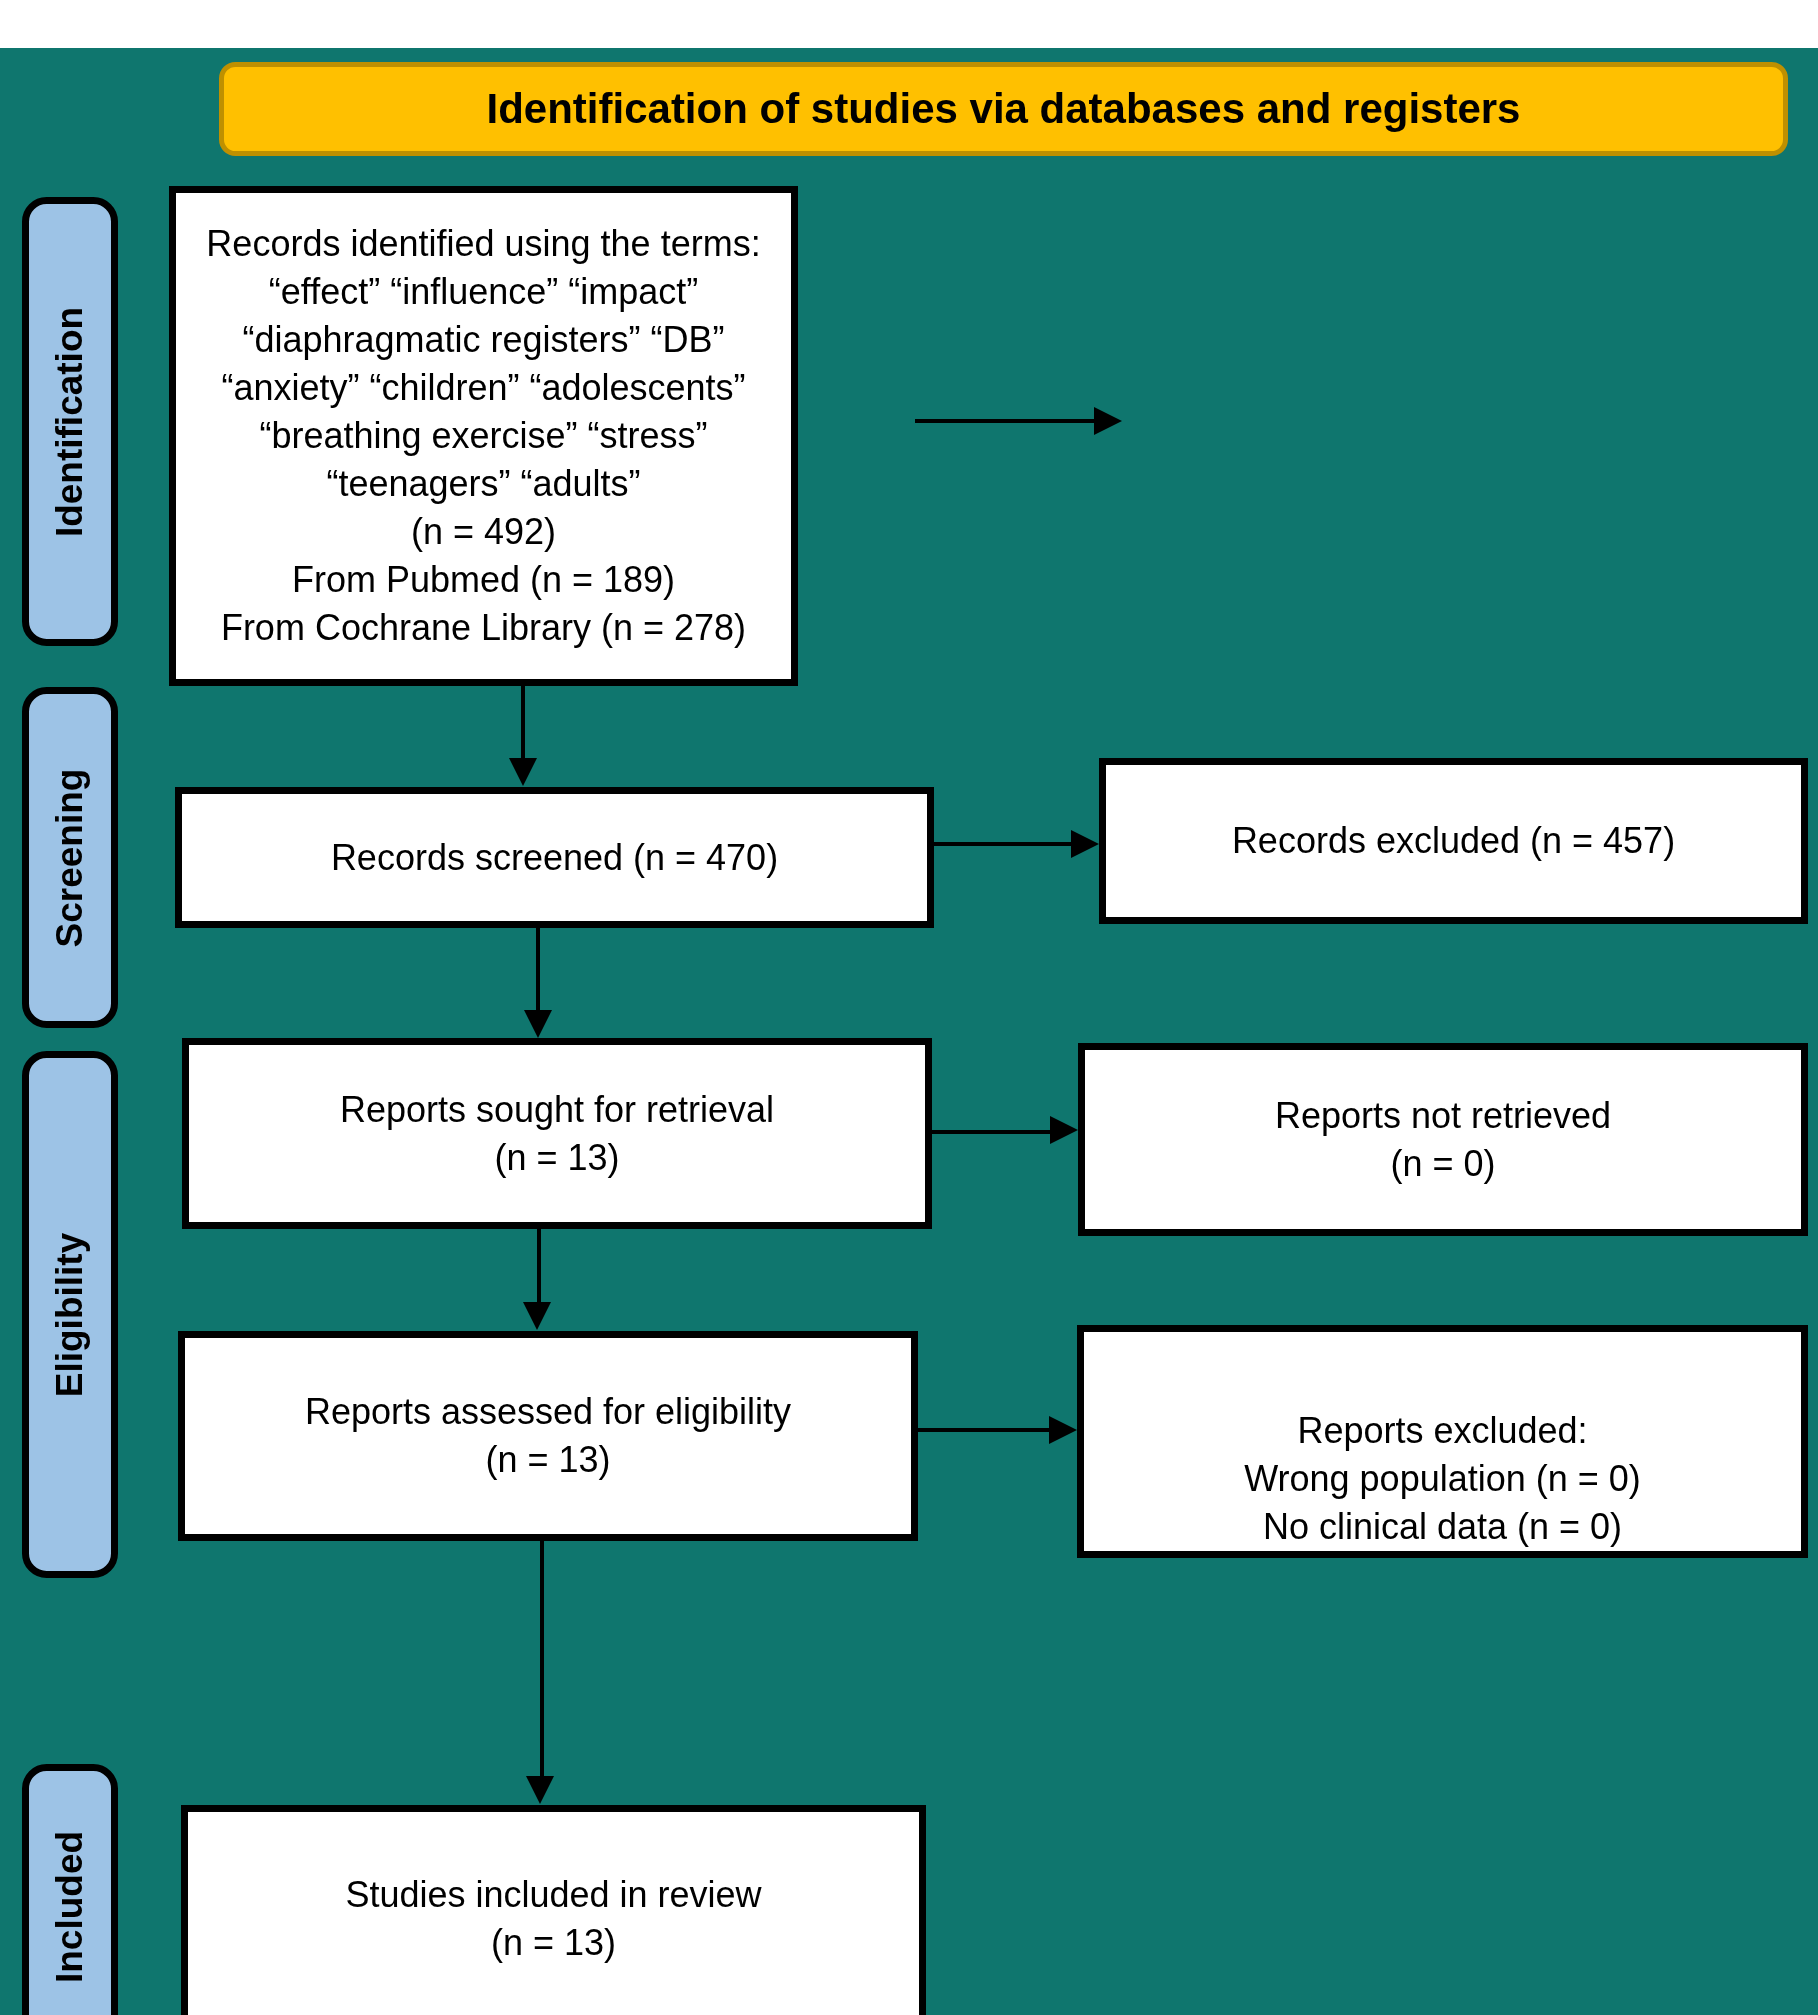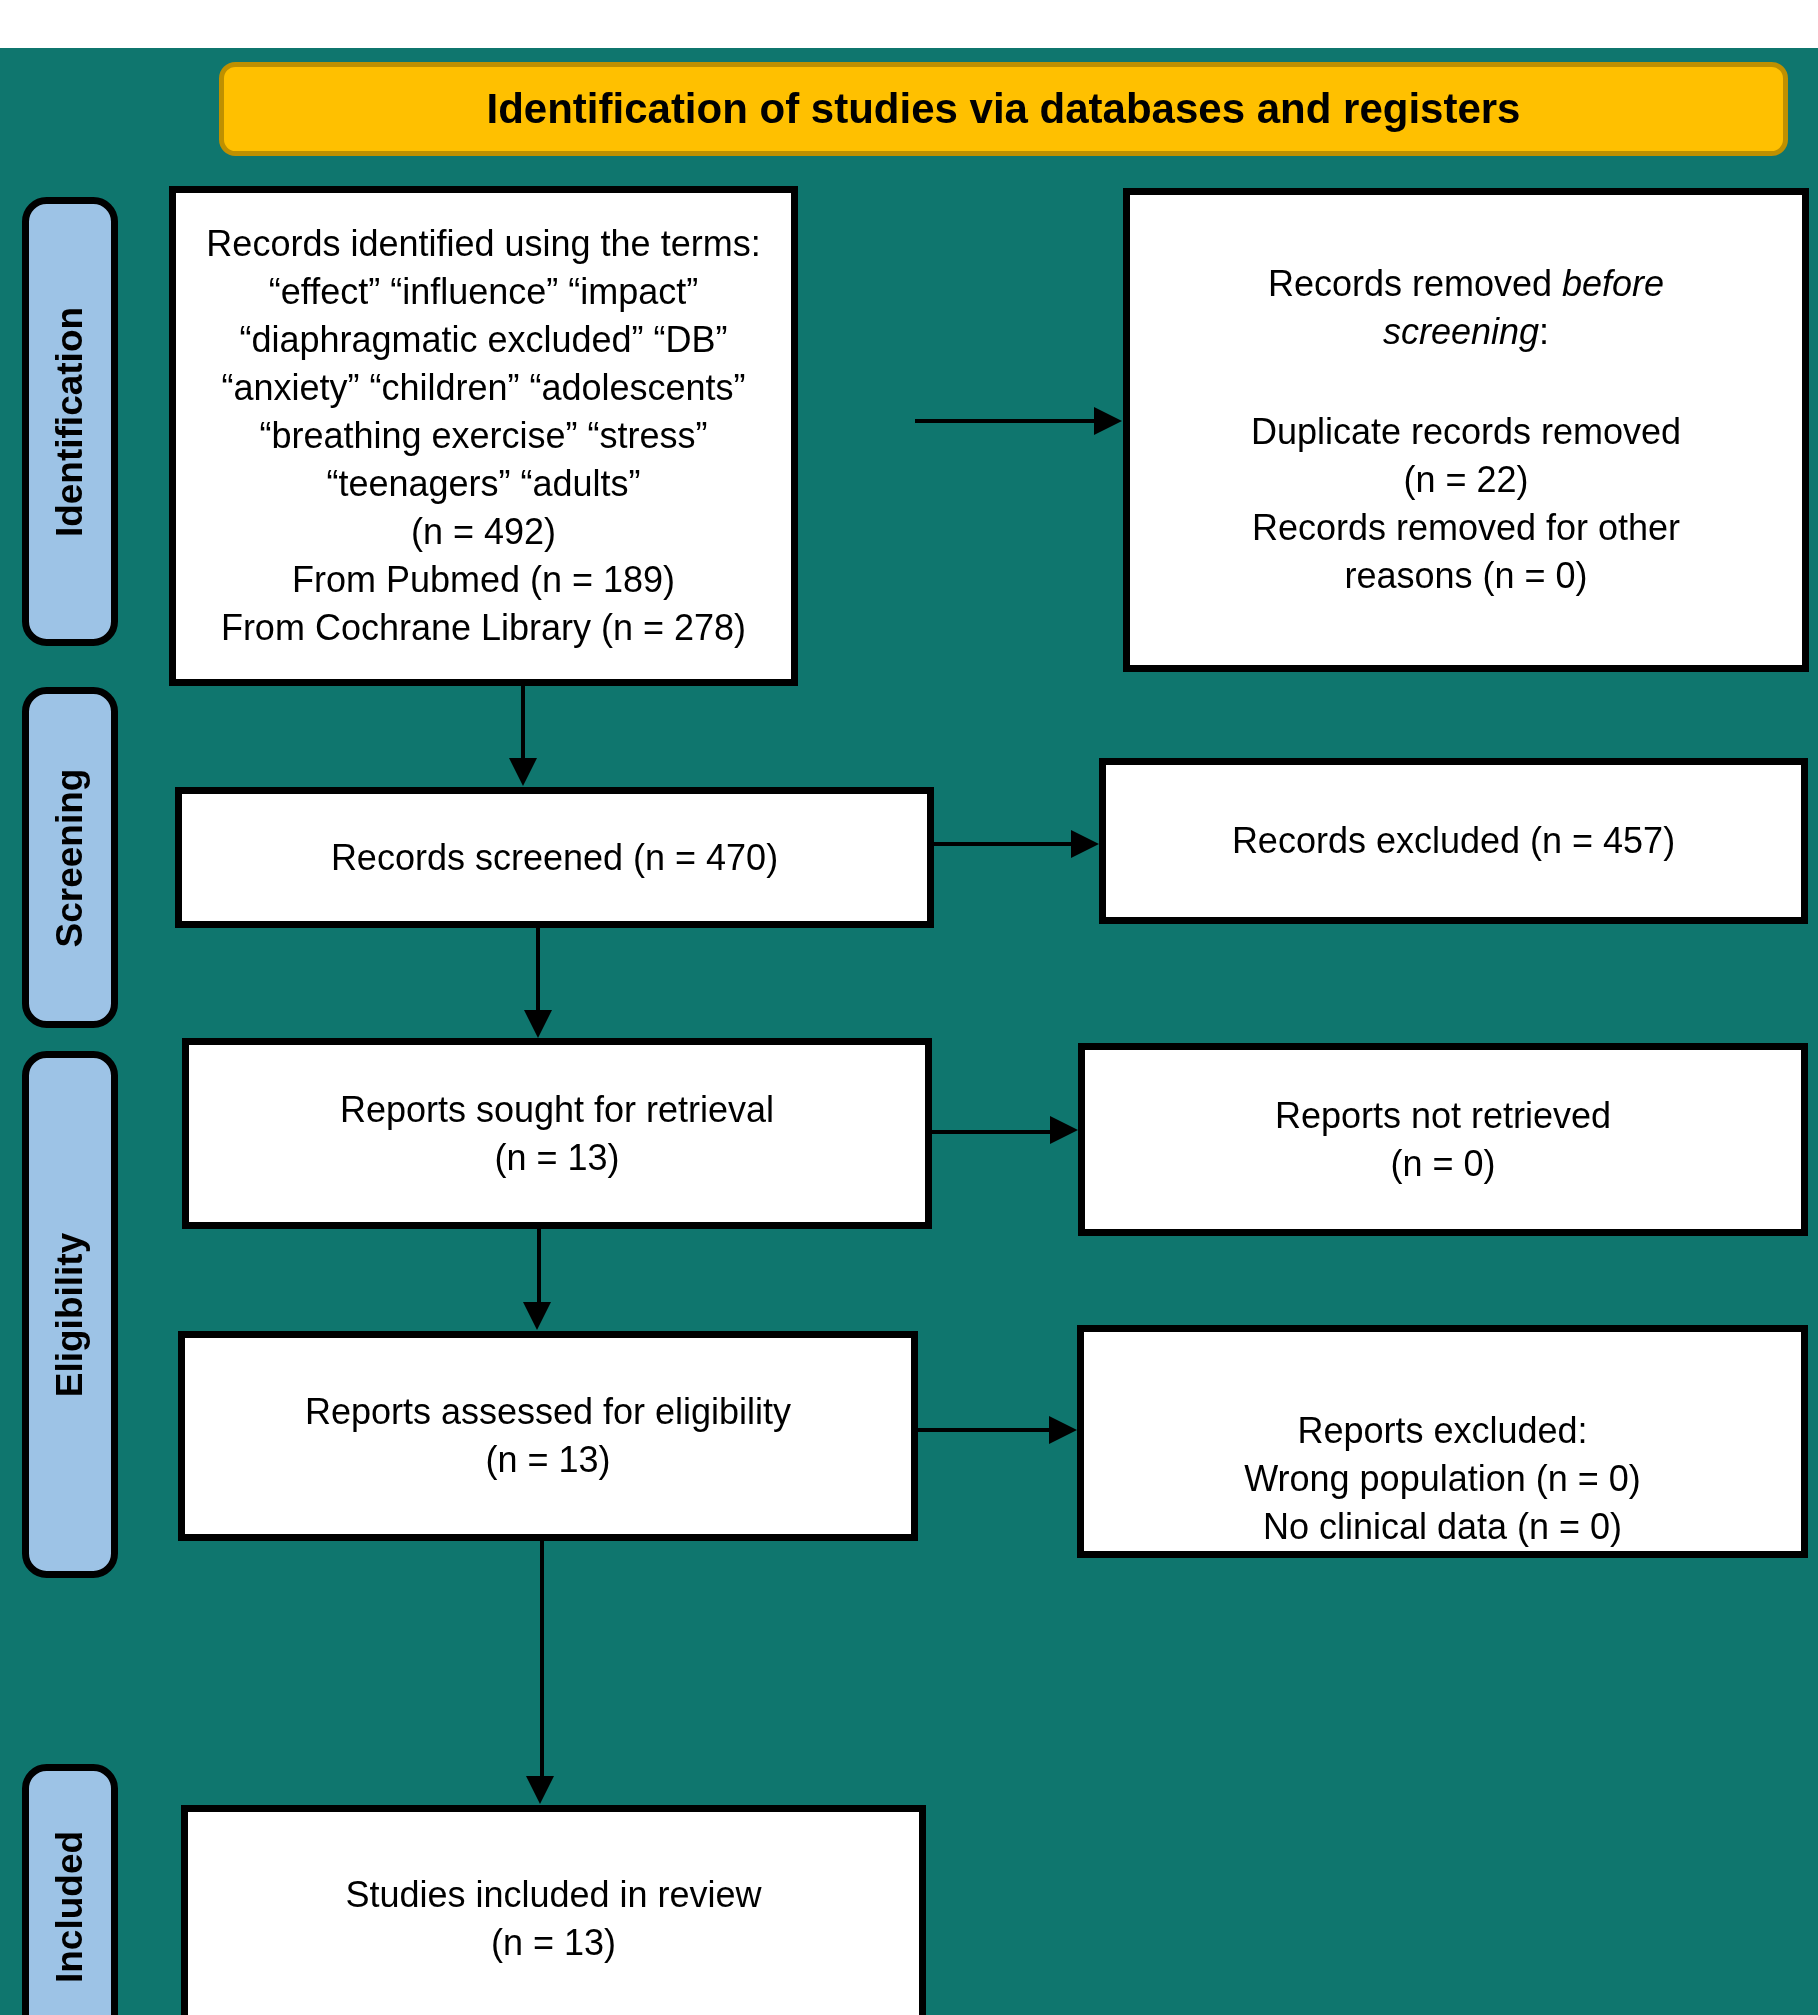--- a/index.html
+++ b/index.html
@@ -131,21 +131,21 @@
   <div class="side" id="side-eligibility">
     <span>Eligibility</span>
   </div>
   <div class="side" id="side-included">
     <span>Included</span>
   </div>
 
   <div class="fbox" id="box-identified">
     <div class="ln">Records identified using the terms:</div>
     <div class="ln">“effect” “influence” “impact”</div>
-    <div class="ln">“diaphragmatic excluded” “DB”</div>
+    <div class="ln">“diaphragmatic registers” “DB”</div>
     <div class="ln">“anxiety” “children” “adolescents”</div>
     <div class="ln">“breathing exercise” “stress”</div>
     <div class="ln">“teenagers” “adults”</div>
     <div class="ln">(n = 492)</div>
     <div class="ln">From Pubmed (n = 189)</div>
     <div class="ln">From Cochrane Library (n = 278)</div>
   </div>
 
   <div class="fbox" id="box-screened">
     <div class="ln">Records screened (n = 470)</div>
@@ -159,29 +159,20 @@
   <div class="fbox" id="box-assessed">
     <div class="ln">Reports assessed for eligibility</div>
     <div class="ln">(n = 13)</div>
   </div>
 
   <div class="fbox" id="box-included">
     <div class="ln">Studies included in review</div>
     <div class="ln">(n = 13)</div>
   </div>
 
-  <div class="fbox" id="box-removed">
-    <div class="ln"><span>Records removed </span><span class="it">before</span></div>
-    <div class="ln"><span class="it">screening</span><span>:</span></div>
-    <div class="gap"></div>
-    <div class="ln">Duplicate records removed</div>
-    <div class="ln">(n = 22)</div>
-    <div class="ln">Records removed for other</div>
-    <div class="ln">reasons (n = 0)</div>
-  </div>
 
   <div class="fbox" id="box-excluded">
     <div class="ln">Records excluded (n = 457)</div>
   </div>
 
   <div class="fbox" id="box-notretrieved">
     <div class="ln">Reports not retrieved</div>
     <div class="ln">(n = 0)</div>
   </div>
 

